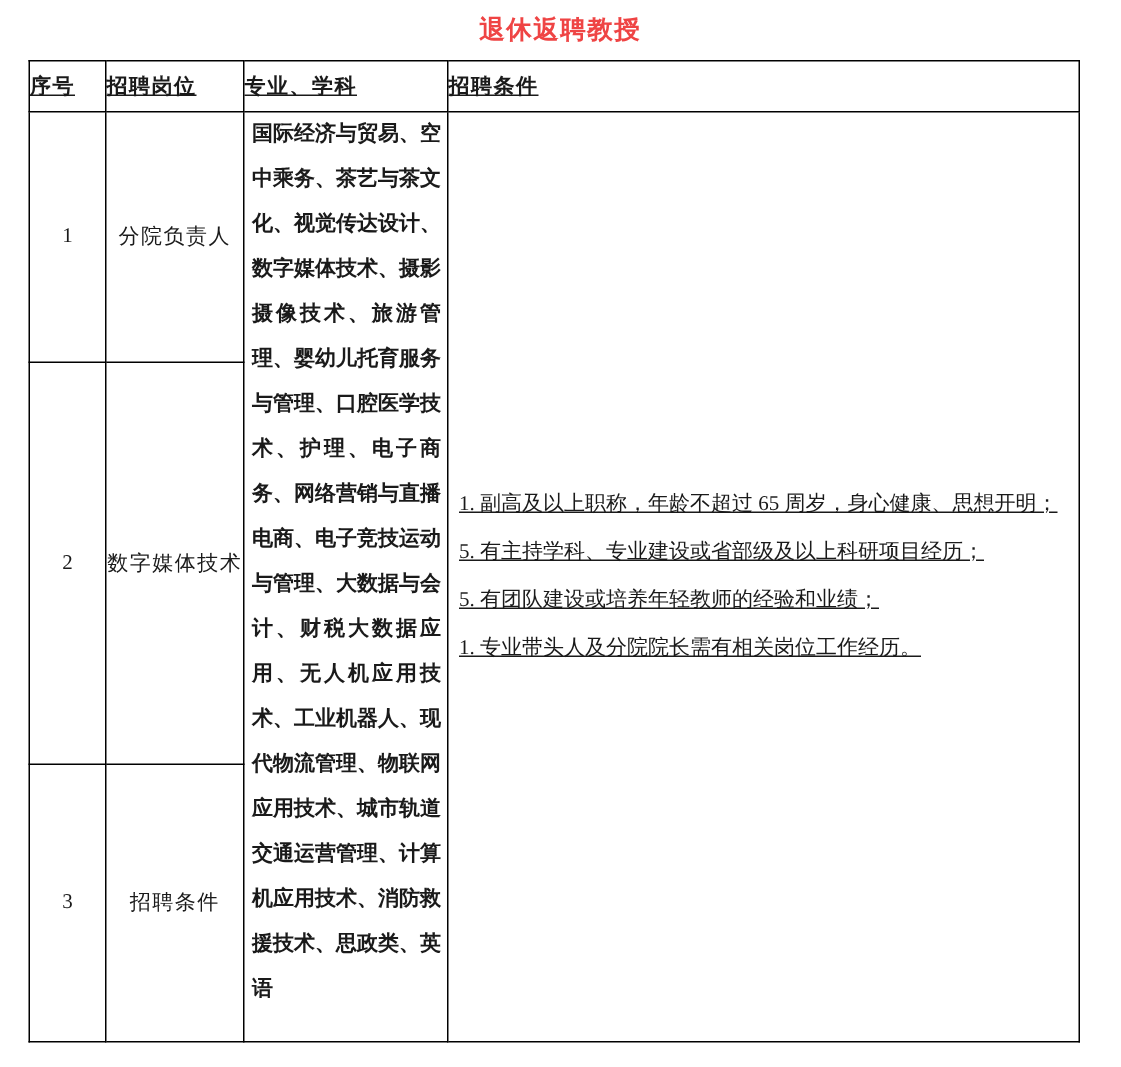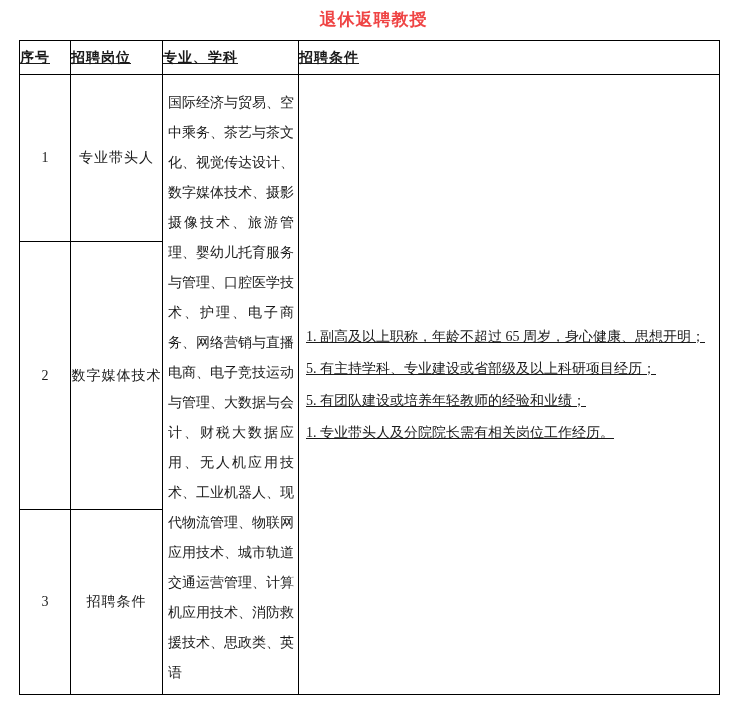--- a/index.html
+++ b/index.html
@@ -52,24 +52,25 @@
   td.cell-pos {
     text-align: center;
     vertical-align: middle;
     letter-spacing: 1px;
   }
   tr.row-1 td { height: 167px; }
   tr.row-2 td { height: 268px; }
   tr.row-3 td { height: 185px; }
   td.cell-majors {
     vertical-align: top;
-    padding: 13px 4px 0 5px;
+    padding: 0 4px 0 5px;
     line-height: 30px;
     text-align: justify;
     text-justify: inter-ideograph;
+    font-weight: bold;
   }
   td.cell-conditions {
     vertical-align: middle;
     padding-left: 7px;
     padding-right: 30px;
     text-align: left;
     text-decoration: underline;
   }
   .cond-line {
     line-height: 32px;
@@ -94,21 +95,21 @@
       <tr>
         <th class="hdr">序号</th>
         <th class="hdr">招聘岗位</th>
         <th class="hdr">专业、学科</th>
         <th class="hdr">招聘条件</th>
       </tr>
     </thead>
     <tbody>
       <tr class="row-1">
         <td class="cell-no">1</td>
-        <td class="cell-pos">专业带头人</td>
+        <td class="cell-pos">分院负责人</td>
         <td class="cell-majors" rowspan="3">国际经济与贸易、空中乘务、茶艺与茶文化、视觉传达设计、数字媒体技术、摄影摄像技术、旅游管理、婴幼儿托育服务与管理、口腔医学技术、护理、电子商务、网络营销与直播电商、电子竞技运动与管理、大数据与会计、财税大数据应用、无人机应用技术、工业机器人、现代物流管理、物联网应用技术、城市轨道交通运营管理、计算机应用技术、消防救援技术、思政类、英语</td>
         <td class="cell-conditions" rowspan="3">
           <div class="cond-line">1. 副高及以上职称，年龄不超过 65 周岁，身心健康、思想开明；</div>
           <div class="cond-line">5. 有主持学科、专业建设或省部级及以上科研项目经历；</div>
           <div class="cond-line">5. 有团队建设或培养年轻教师的经验和业绩；</div>
           <div class="cond-line">1. 专业带头人及分院院长需有相关岗位工作经历。</div>
         </td>
       </tr>
       <tr class="row-2">
         <td class="cell-no">2</td>

